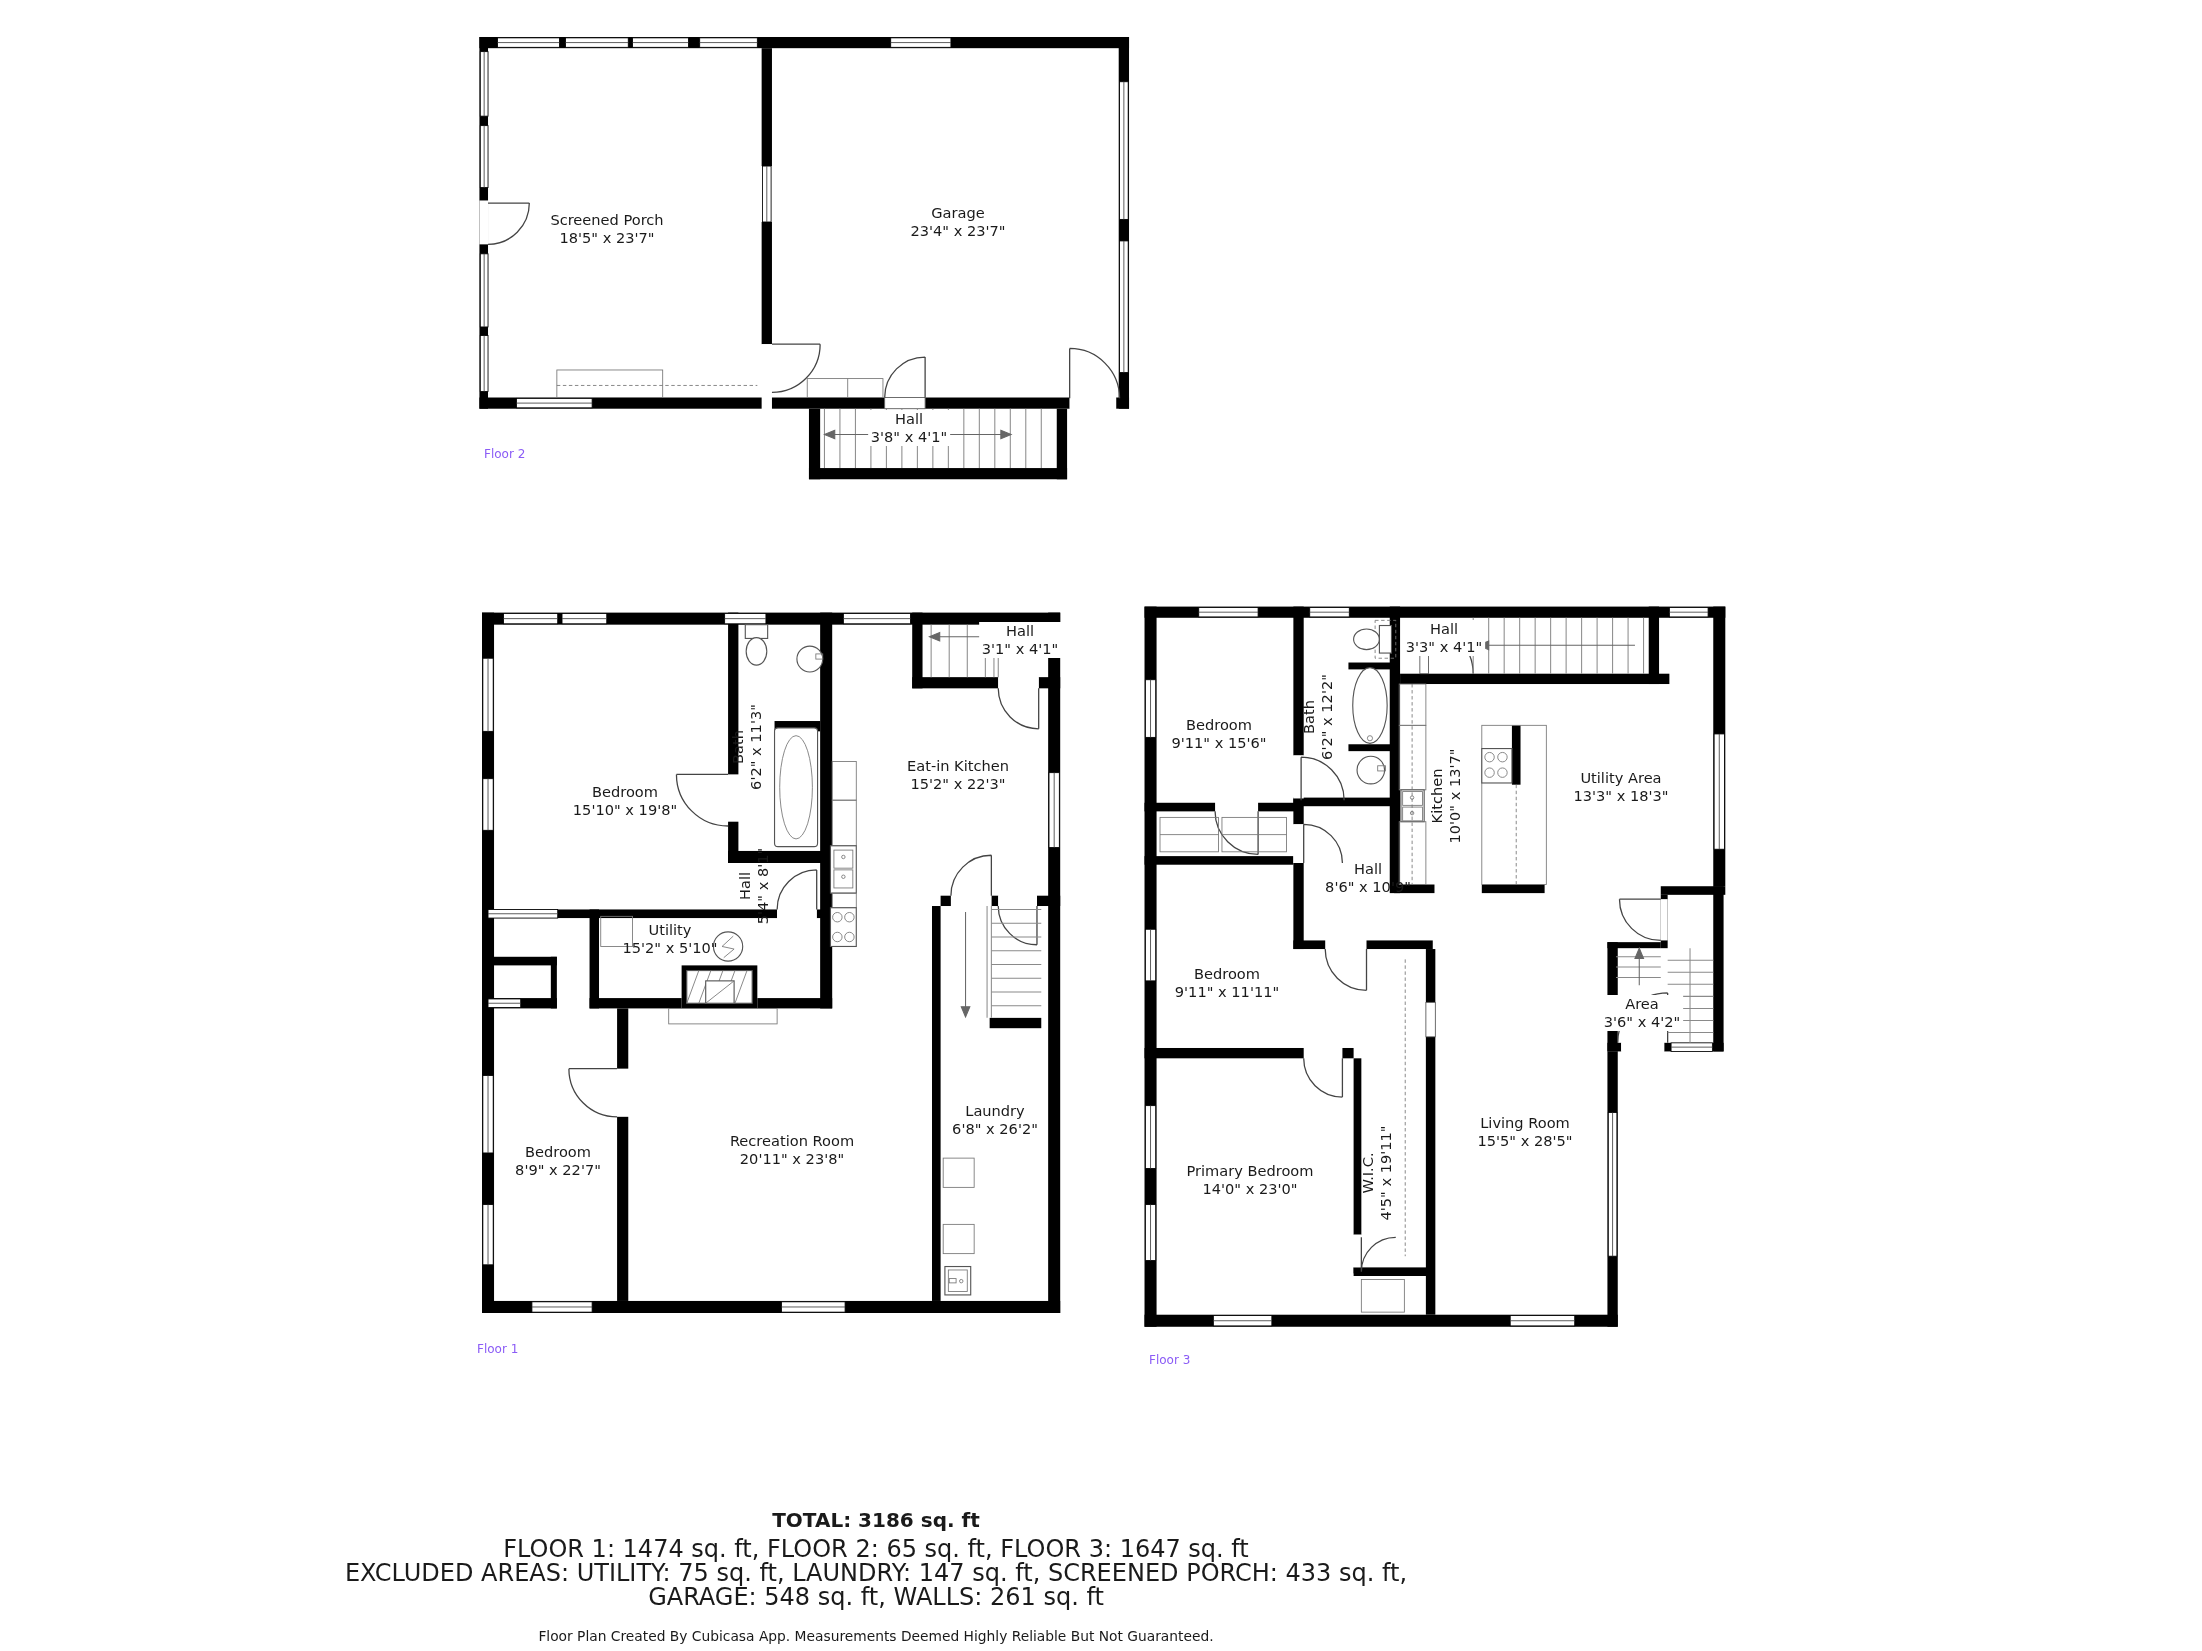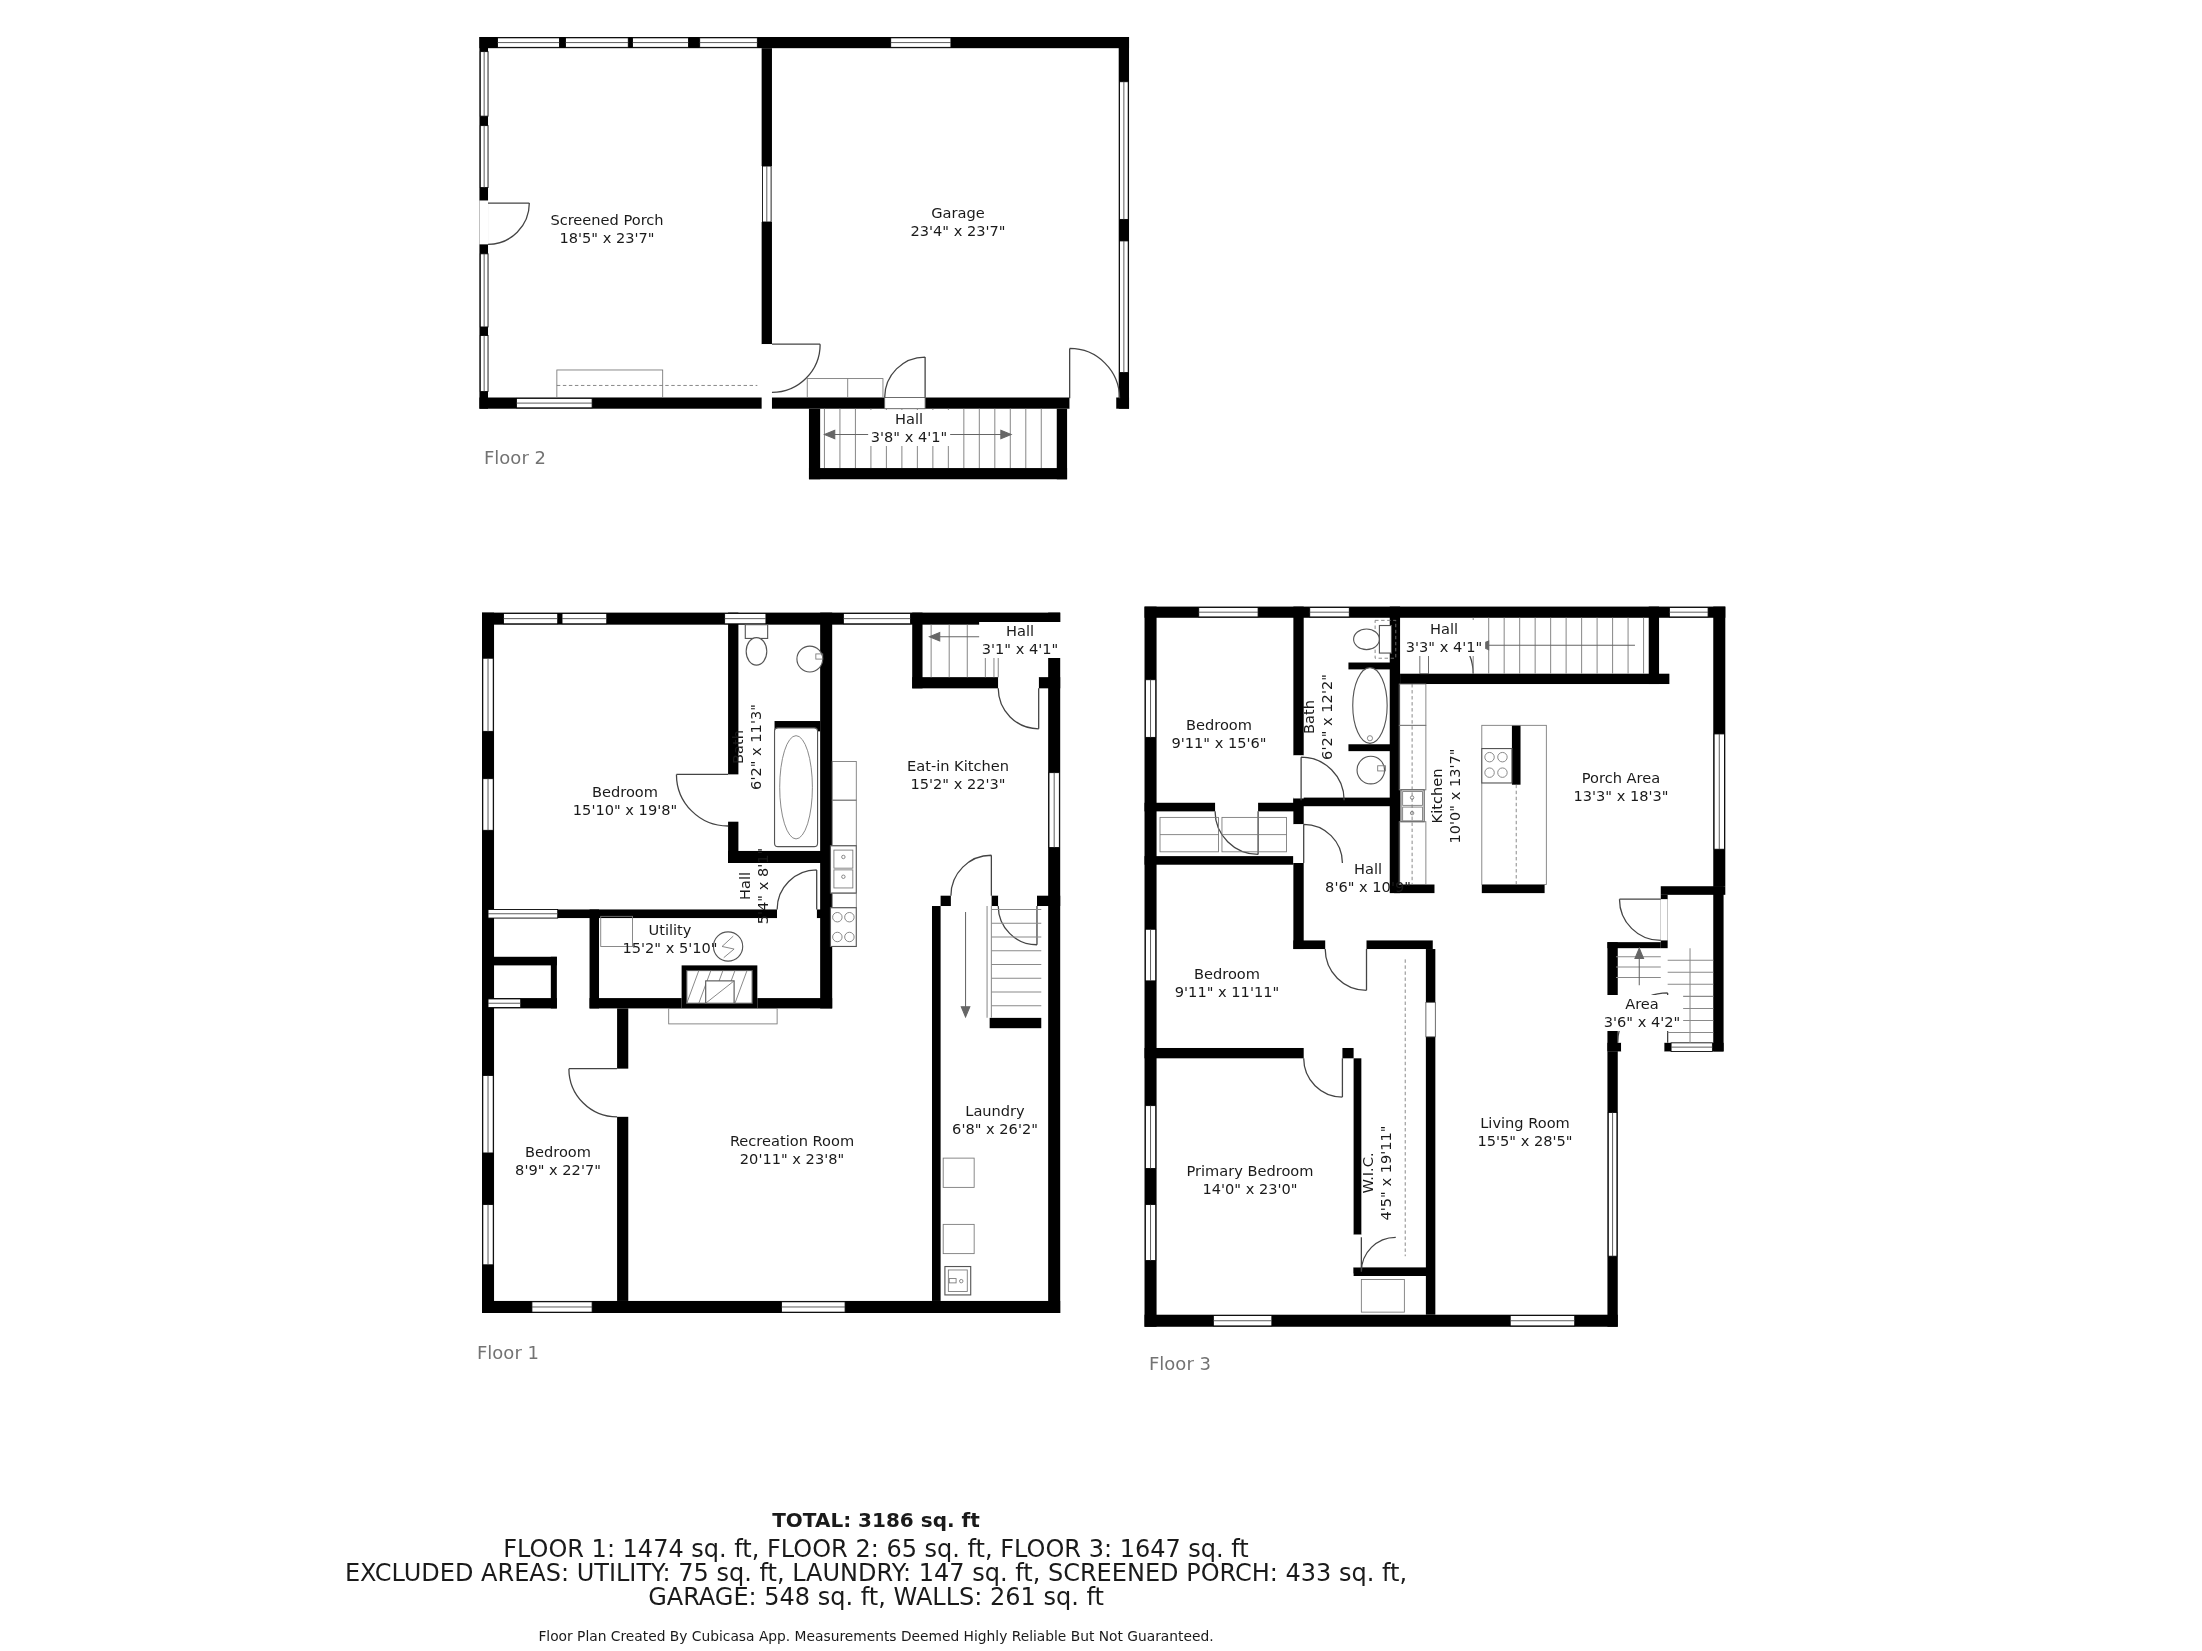--- a/index.html
+++ b/index.html
@@ -4,21 +4,21 @@
 <style>
   html,body{margin:0;padding:0;}
   body{width:2203px;height:1652px;background:#ffffff;position:relative;overflow:hidden;
        font-family:"DejaVu Sans",sans-serif;color:#1a1a1a;}
   #plan-svg{position:absolute;left:0;top:0;}
   .rlabel{position:absolute;transform:translate(-50%,-50%);text-align:center;
           font-size:14.6px;line-height:18px;white-space:nowrap;color:#1a1a1a;}
   .rlabel.v{transform:translate(-50%,-50%) rotate(-90deg);}
   .rlabel.bg{background:#ffffff;padding:0 2.6px;}
   .rlabel span{display:block;}
-  .fcaption{position:absolute;font-size:18px;color:#737373;}
+  .fcaption{position:absolute;font-size:12px;color:#8b5cf6;}
   .sumline{position:absolute;left:0;width:1752px;text-align:center;}
   .sum-total{font-size:20px;font-weight:bold;}
   .sum-mid{font-size:24px;}
   .sum-foot{font-size:13.8px;}
   svg .wall{fill:#000;}
   svg .win{fill:#fff;stroke:#000;stroke-width:1;}
   svg .winline{stroke:#444;stroke-width:1;}
   svg .door{fill:none;stroke:#444;stroke-width:1.5;}
   svg .gap{fill:#fff;}
   svg .leafrect{fill:#fff;stroke:#555;stroke-width:1;}
@@ -477,21 +477,21 @@
   </div>
   <div class="rlabel bg" style="left:1444px;top:638px">
     <span>Hall</span>
     <span>3'3" x 4'1"</span>
   </div>
   <div class="rlabel v" style="left:1446px;top:796px">
     <span>Kitchen</span>
     <span>10'0" x 13'7"</span>
   </div>
   <div class="rlabel" style="left:1621px;top:787px">
-    <span>Porch Area</span>
+    <span>Utility Area</span>
     <span>13'3" x 18'3"</span>
   </div>
   <div class="rlabel" style="left:1368px;top:878px">
     <span>Hall</span>
     <span>8'6" x 10'9"</span>
   </div>
   <div class="rlabel" style="left:1227px;top:983px">
     <span>Bedroom</span>
     <span>9'11" x 11'11"</span>
   </div>

